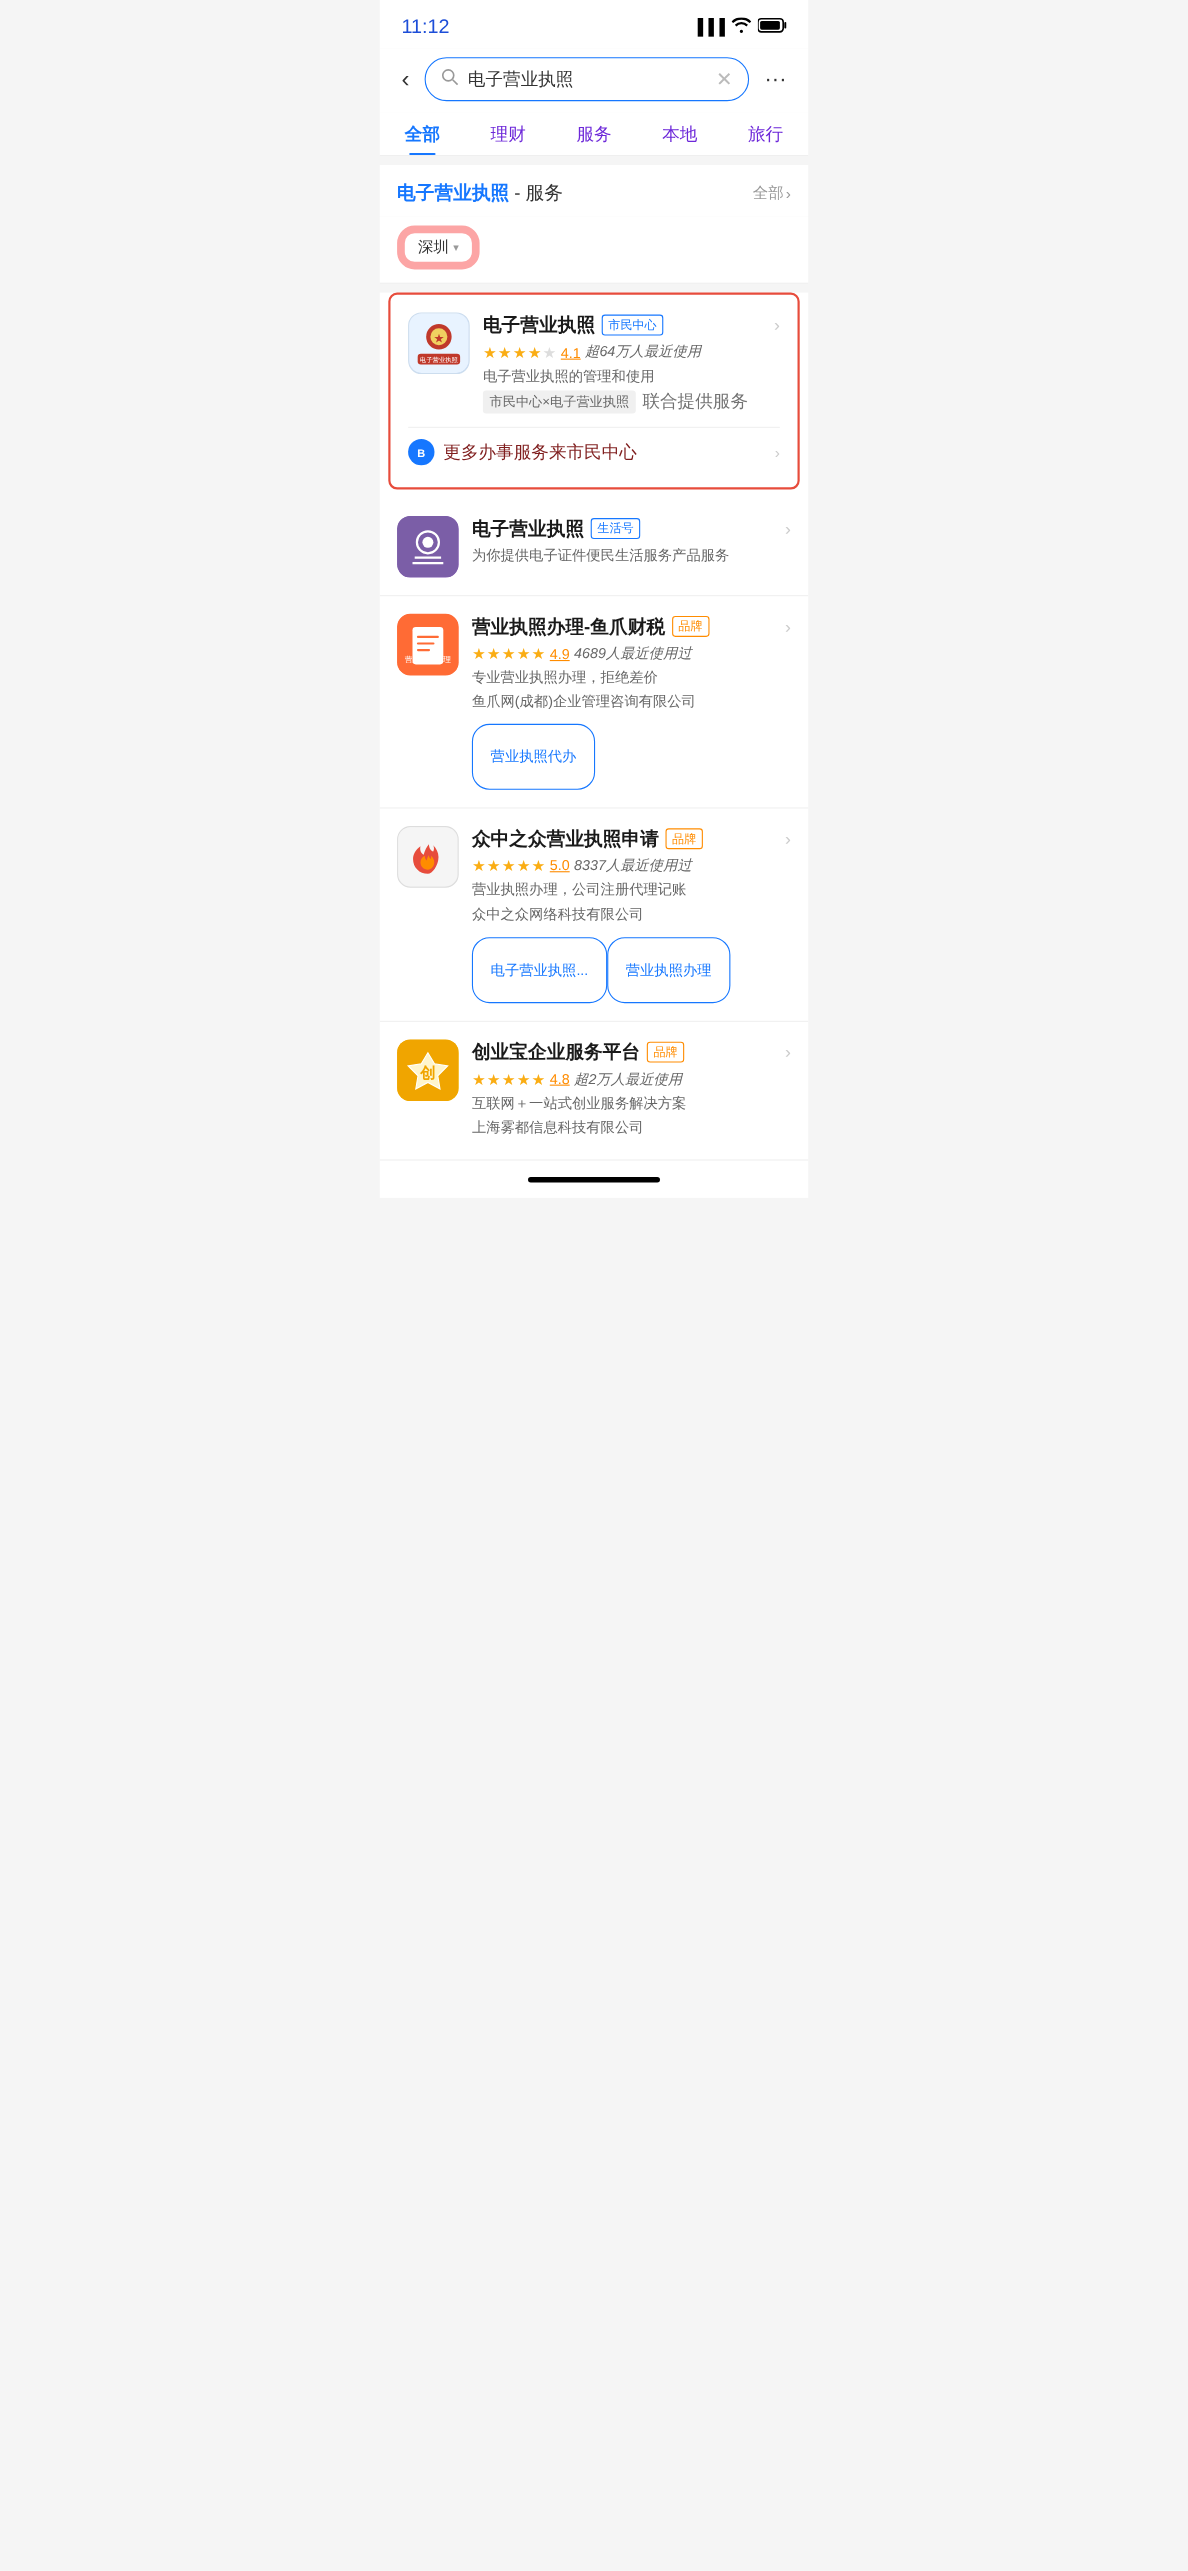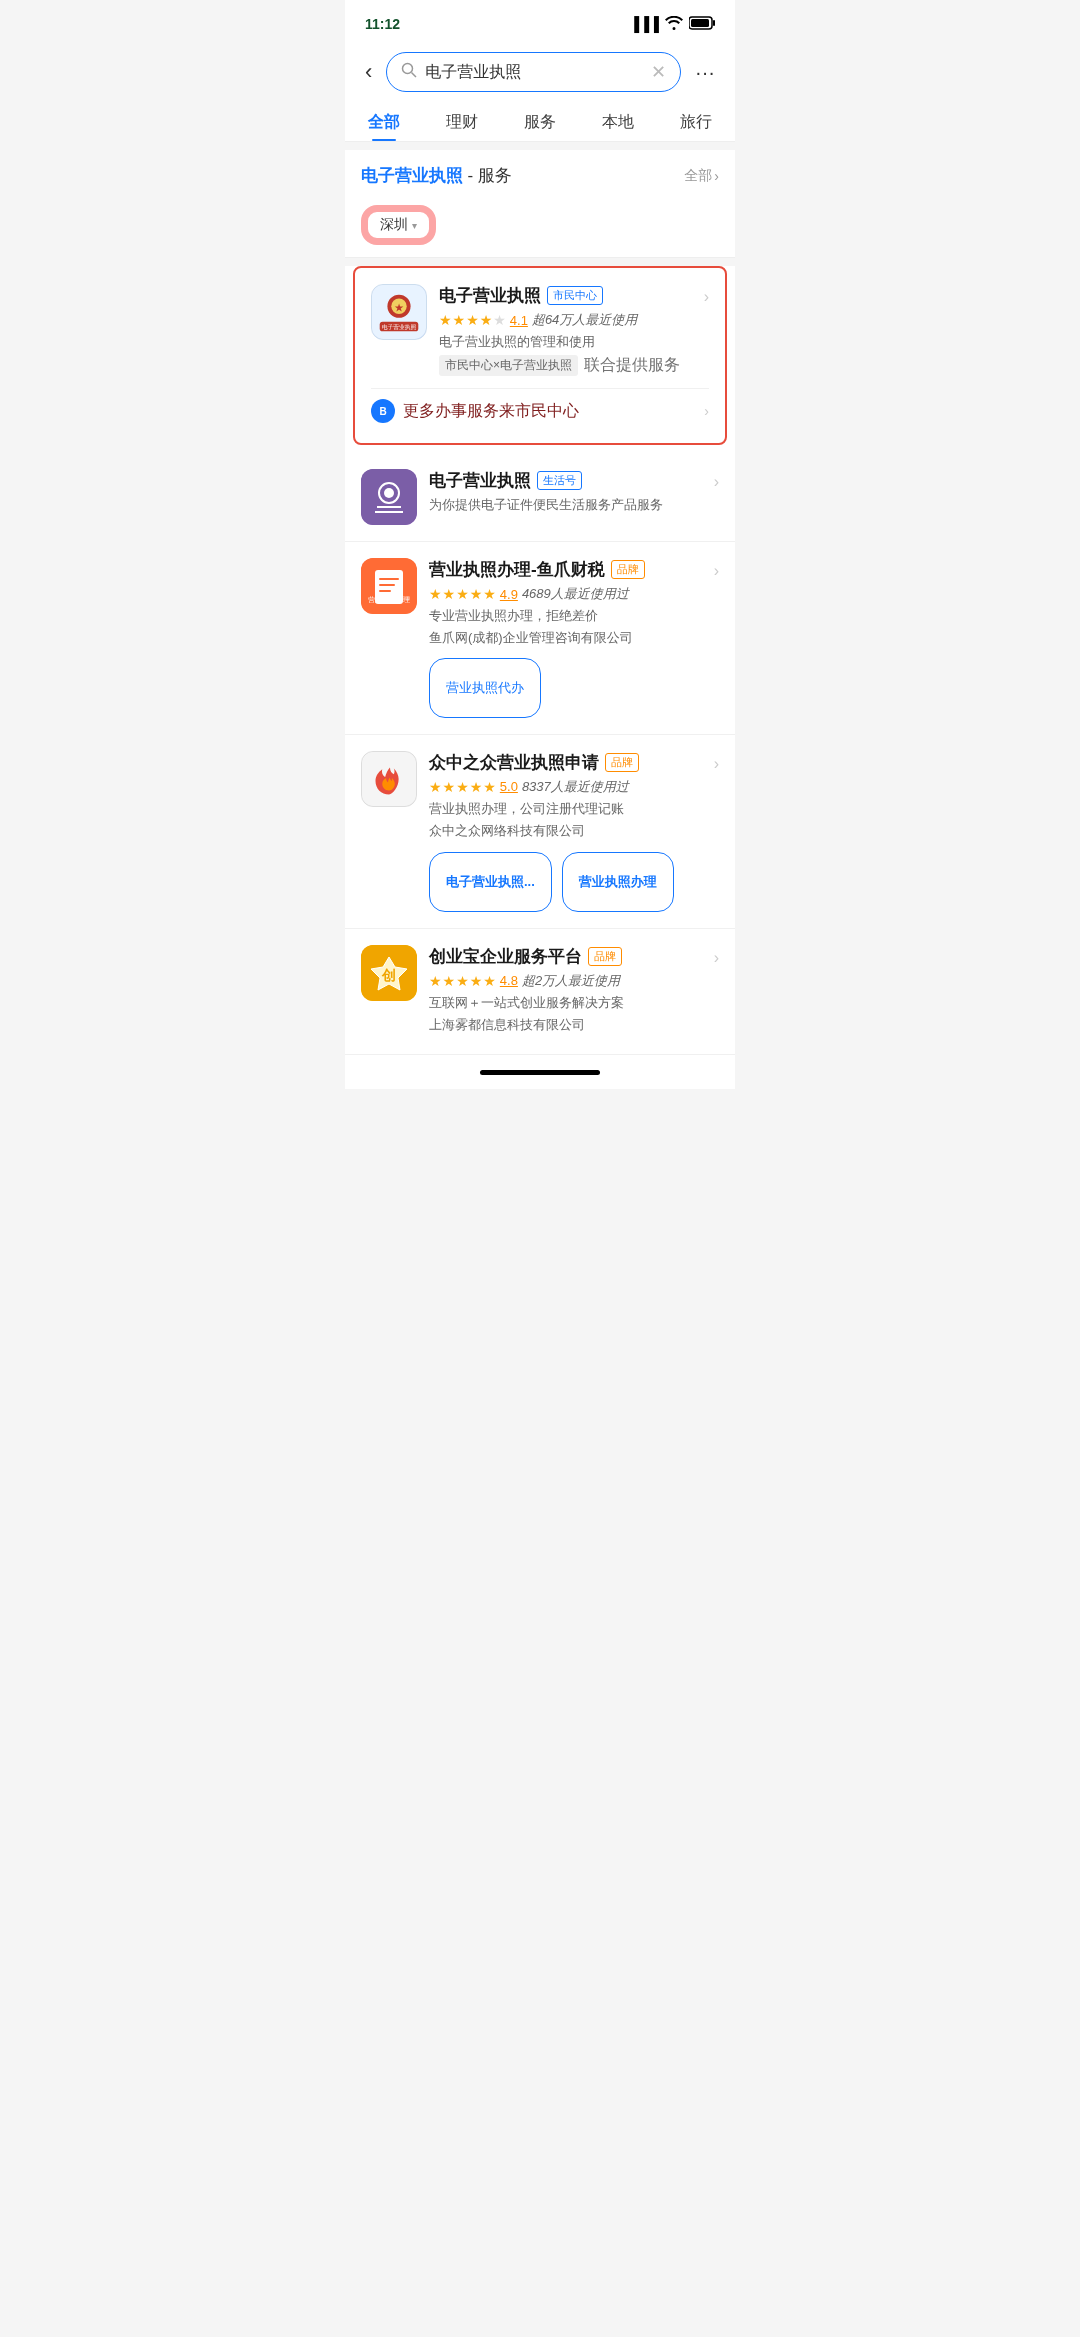--- a/index.html
+++ b/index.html
@@ -15,23 +15,23 @@
     
     .status-bar {
       background: #fff;
       display: flex;
       justify-content: space-between;
       align-items: center;
       padding: 12px 20px 8px;
       height: 44px;
     }
     .status-time {
-      font-size: 14px;
-      font-weight: 700;
-      color: #14532d;
+      font-size: 18px;
+      font-weight: 400;
+      color: #1d4ed8;
     }
     .status-icons {
       display: flex;
       align-items: center;
       gap: 6px;
     }
     .signal-icon { font-size: 14px; }
     .wifi-icon { font-size: 14px; }
     .battery-icon { font-size: 14px; }
 
@@ -84,21 +84,21 @@
     .tabs-area {
       background: #fff;
       display: flex;
       border-bottom: 1px solid #eee;
     }
     .tab-item {
       flex: 1;
       text-align: center;
       padding: 10px 0 8px;
       font-size: 16px;
-      color: #404040;
+      color: #6d28d9;
       cursor: pointer;
       position: relative;
     }
     .tab-item.active {
       color: #1677ff;
       font-weight: 600;
     }
     .tab-item.active::after {
       content: '';
       position: absolute;
@@ -282,23 +282,21 @@
       border: 1px solid #1677ff;
       border-radius: 16px;
       padding: 20px 16px;
       font-size: 13px;
       color: #1677ff;
       cursor: pointer;
       margin-top: 6px;
     }
     .action-btns-row {
       display: flex;
-      gap: 10px;
       margin-top: 6px;
-      font-weight: bold;
     }
 
     
     .sub-item {
       display: flex;
       align-items: center;
       padding: 10px 0 4px 0;
       border-top: 1px solid #f0f0f0;
       margin-top: 8px;
       cursor: pointer;

